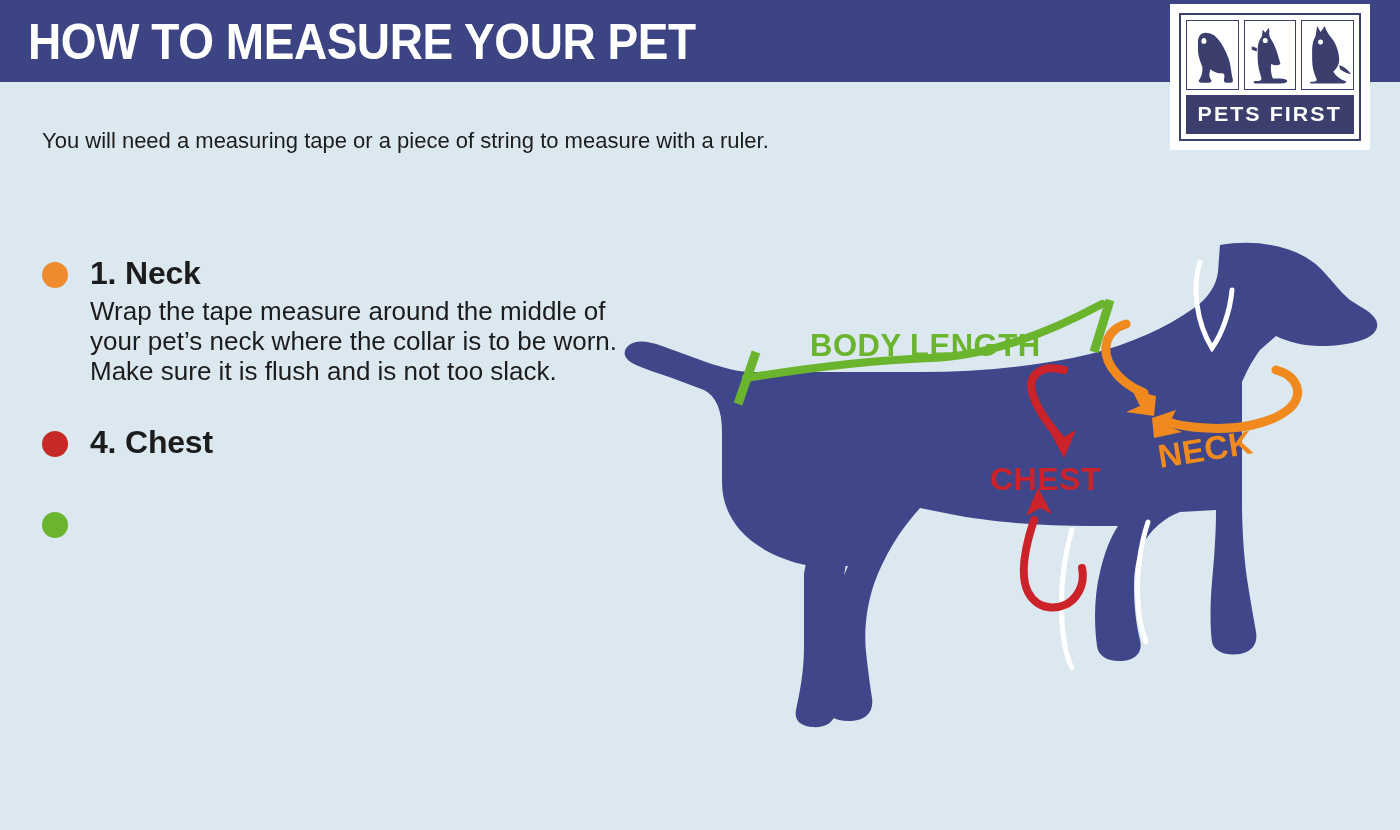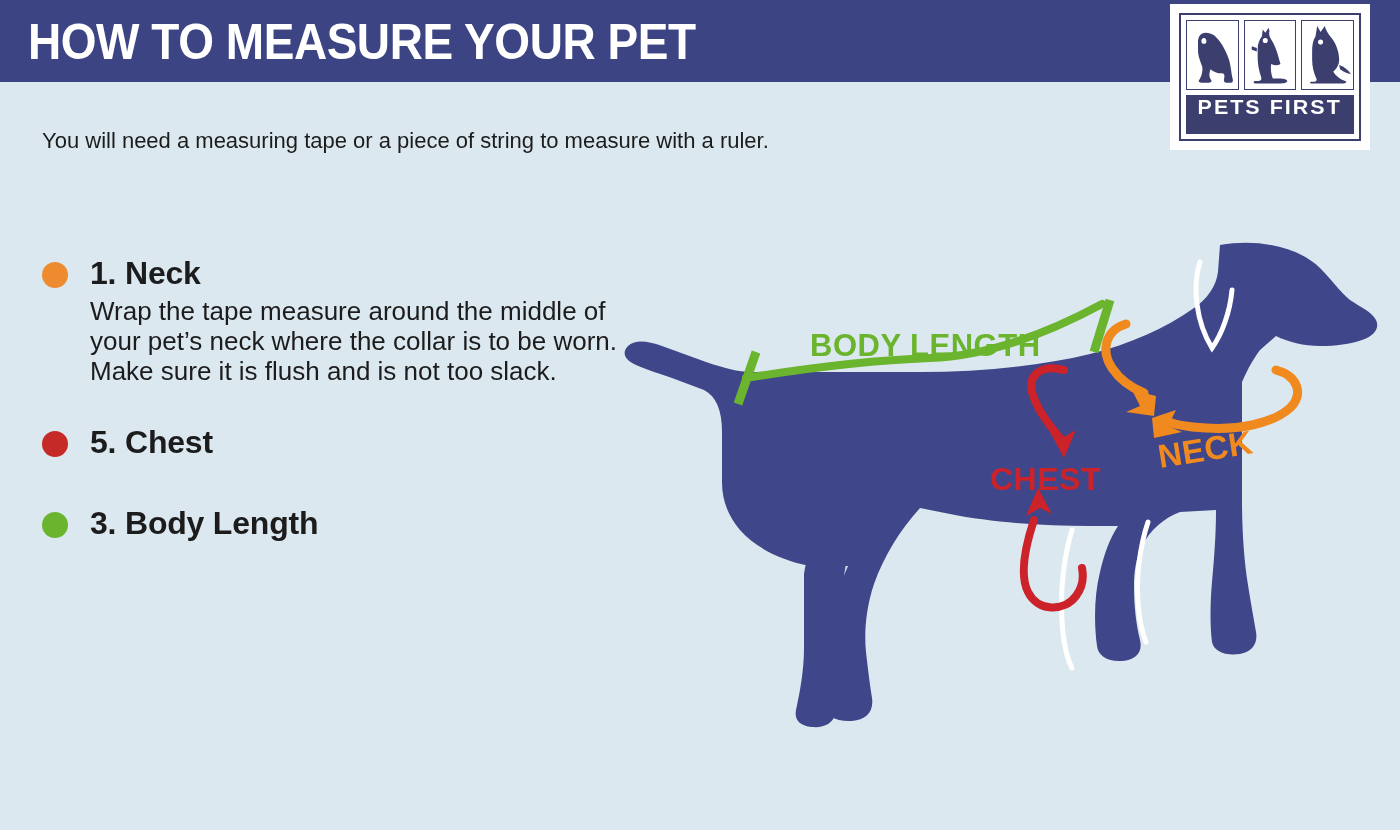--- a/index.html
+++ b/index.html
@@ -70,20 +70,21 @@
     border: 1.5px solid #3c3f6e;
     background: #ffffff;
     position: relative;
     overflow: hidden;
   }
   .logo-panel svg { width: 100%; height: 100%; display: block; }
   #logo-name-box {
     height: 44px;
     background: #3c3f6e;
     display: flex;
+    align-items: center;
     justify-content: center;
   }
   #logo-name {
     color: #ffffff;
     font-size: 21px;
     font-weight: bold;
     letter-spacing: 2px;
     font-variant: small-caps;
     transform: scaleX(1.02);
     white-space: nowrap;
@@ -185,26 +186,25 @@
 <div id="steps">
 
   <div class="step">
     <span class="step-bullet" style="background:#ed8b2e"></span>
     <div class="step-title">1. Neck</div>
     <div class="step-body">Wrap the tape measure around the middle of your pet’s neck where the collar is to be worn. Make sure it is flush and is not too slack.</div>
   </div>
 
   <div class="step" style="margin-bottom:44px">
     <span class="step-bullet" style="background:#c62a27"></span>
-    <div class="step-title">5. Chest</div>
+    <div class="step-title">4. Chest</div>
   </div>
 
   <div class="step">
     <span class="step-bullet" style="background:#6bb42e"></span>
-    <div class="step-title">3. Body Length</div>
   </div>
 
 </div>
 
 <div id="illustration">
   <svg viewBox="0 0 800 630" preserveAspectRatio="xMidYMid meet">
 
     <g>
       <path fill="#3f4689" d="
         M 600 45

